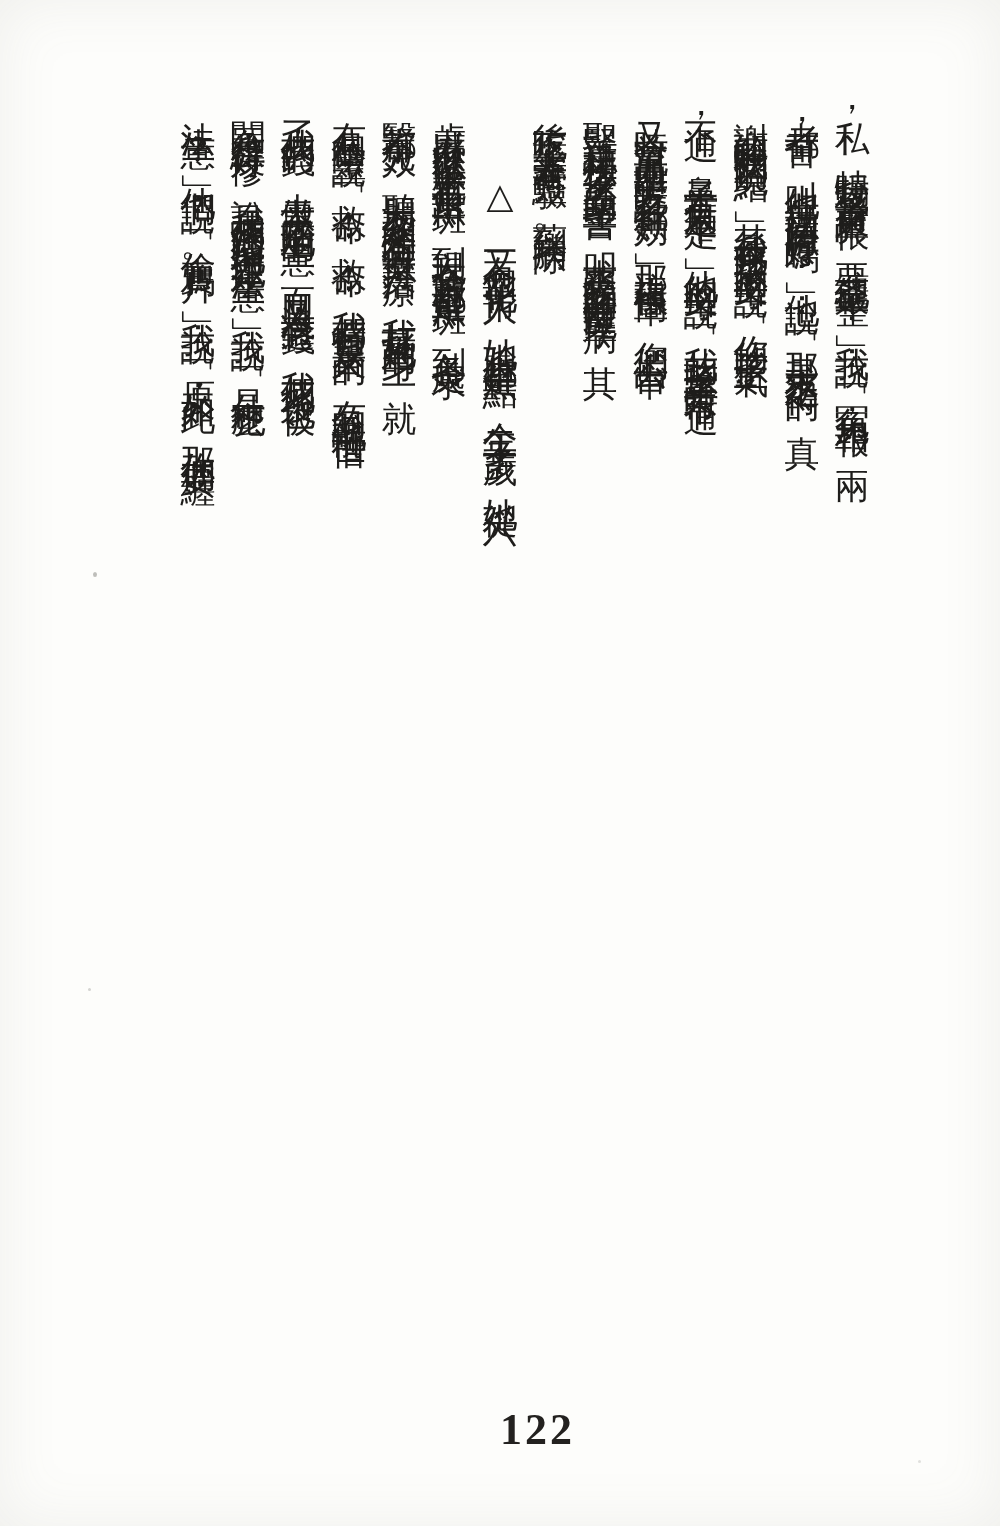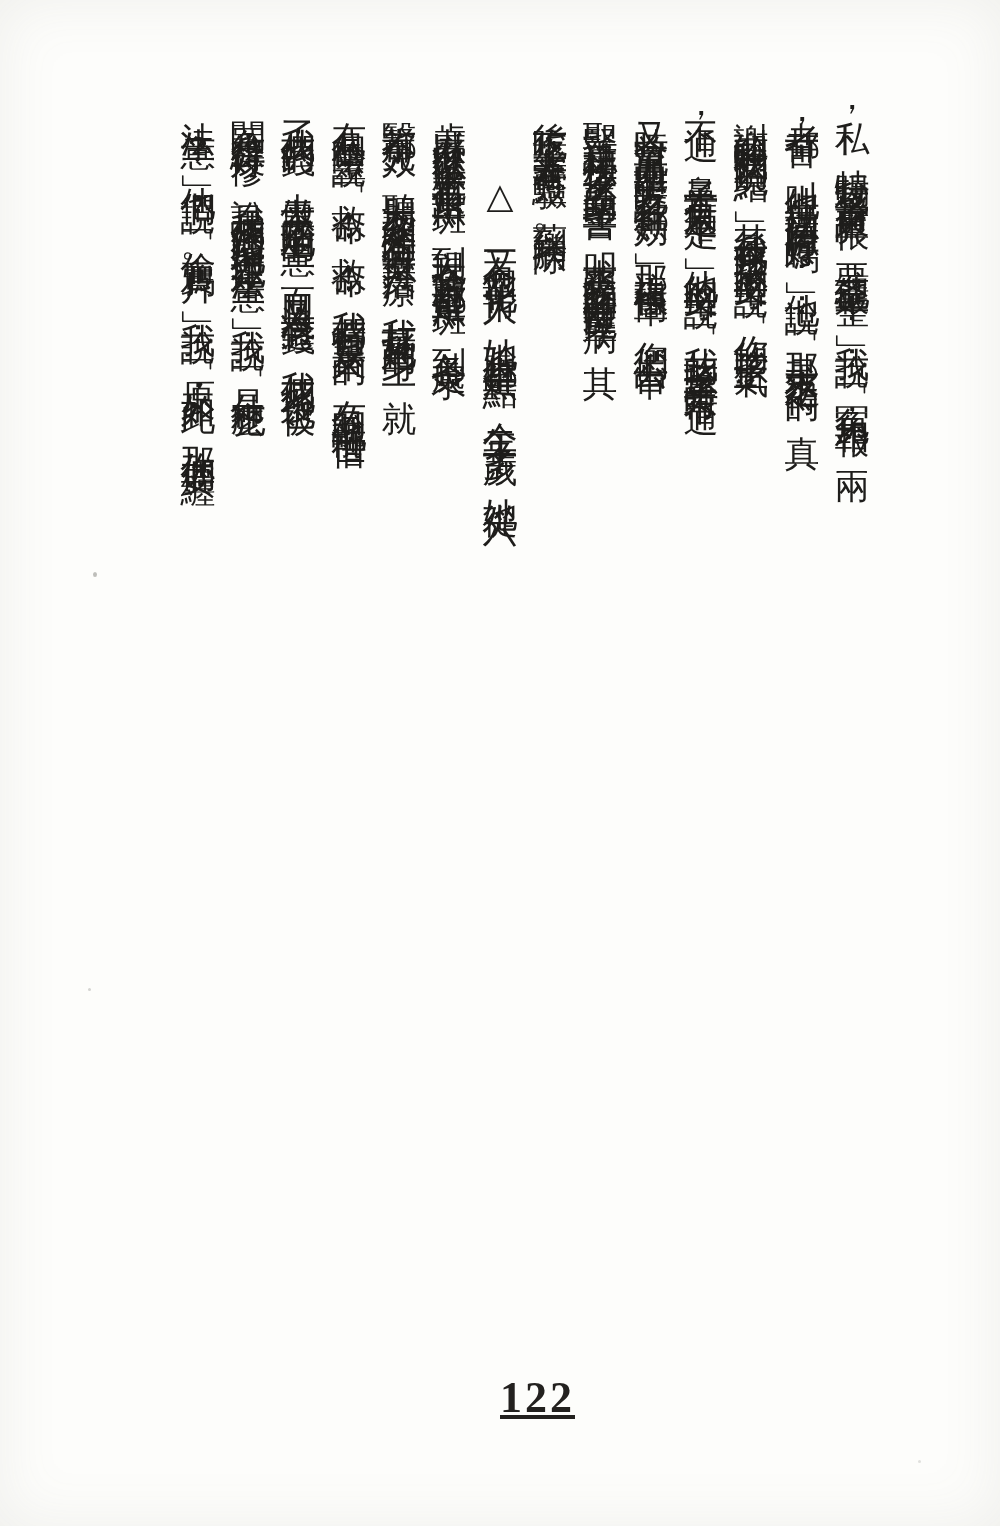--- a/index.html
+++ b/index.html
@@ -38,29 +38,28 @@
     font-size: 35px;
     line-height: 52px;
     letter-spacing: 6px;
     color: #1e1d1b;
     text-align: left;
     white-space: nowrap;
     -webkit-font-smoothing: antialiased;
   }
   .page-number {
     position: absolute;
-    top: 1372px;
+    top: 1404px;
     left: 500px;
     width: 90px;
     font-size: 44px;
     font-weight: 600;
     letter-spacing: 3px;
     color: #23211f;
     font-family: "Liberation Serif", "DejaVu Serif", serif;
-    text-decoration: underline;
   }
   .speck {
     position: absolute;
     background: #8a8a85;
     border-radius: 50%;
     opacity: 0.55;
   }
   .speck.s1 { left: 93px;  top: 572px;  width: 4px; height: 5px; }
   .speck.s2 { left: 88px;  top: 988px;  width: 3px; height: 3px; opacity: 0.35; }
   .speck.s3 { left: 918px; top: 1460px; width: 3px; height: 3px; opacity: 0.25; }

